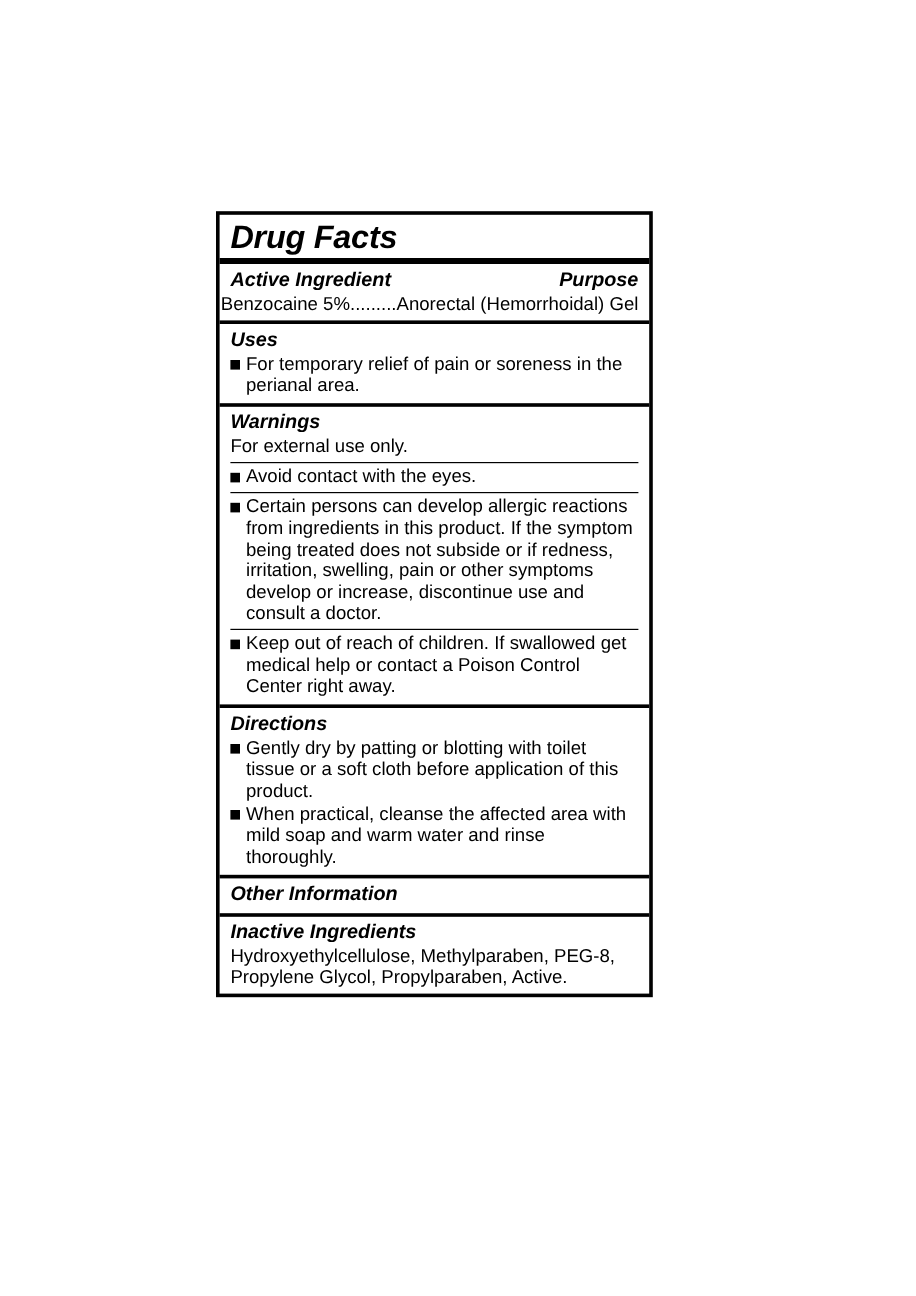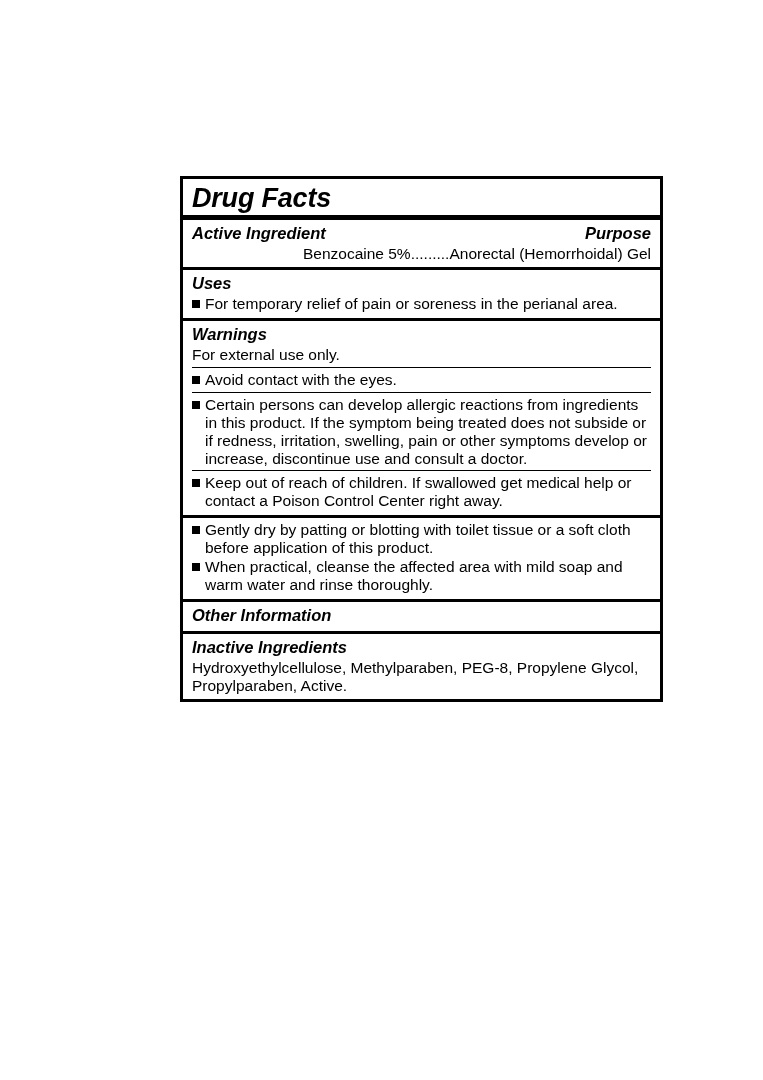--- a/index.html
+++ b/index.html
@@ -13,21 +13,21 @@
     font-family: "Liberation Sans", sans-serif;
     color: #000000;
     position: relative;
     overflow: hidden;
   }
 
   #panel {
     position: absolute;
     left: 180px;
     top: 176px;
-    width: 483px;
+    width: 364px;
     box-sizing: border-box;
     border: 3px solid #000000;
     background: #ffffff;
     padding: 0;
   }
 
   .title-row {
     padding: 5px 9px 3px 9px;
   }
   .title {
@@ -155,20 +155,21 @@
     </ul>
     <div class="rule-thin" style="margin-left:0;margin-right:0;"></div>
     <ul class="bullets">
       <li>Keep out of reach of children. If swallowed get medical help or contact a Poison Control Center right away.</li>
     </ul>
   </div>
 
   <div class="rule-med"></div>
 
   <div class="section">
+    <div class="hdr">Directions</div>
     <ul class="bullets">
       <li>Gently dry by patting or blotting with toilet tissue or a soft cloth before application of this product.</li>
       <li>When practical, cleanse the affected area with mild soap and warm water and rinse thoroughly.</li>
     </ul>
   </div>
 
   <div class="rule-med"></div>
 
   <div class="section">
     <div class="hdr">Other Information</div>

